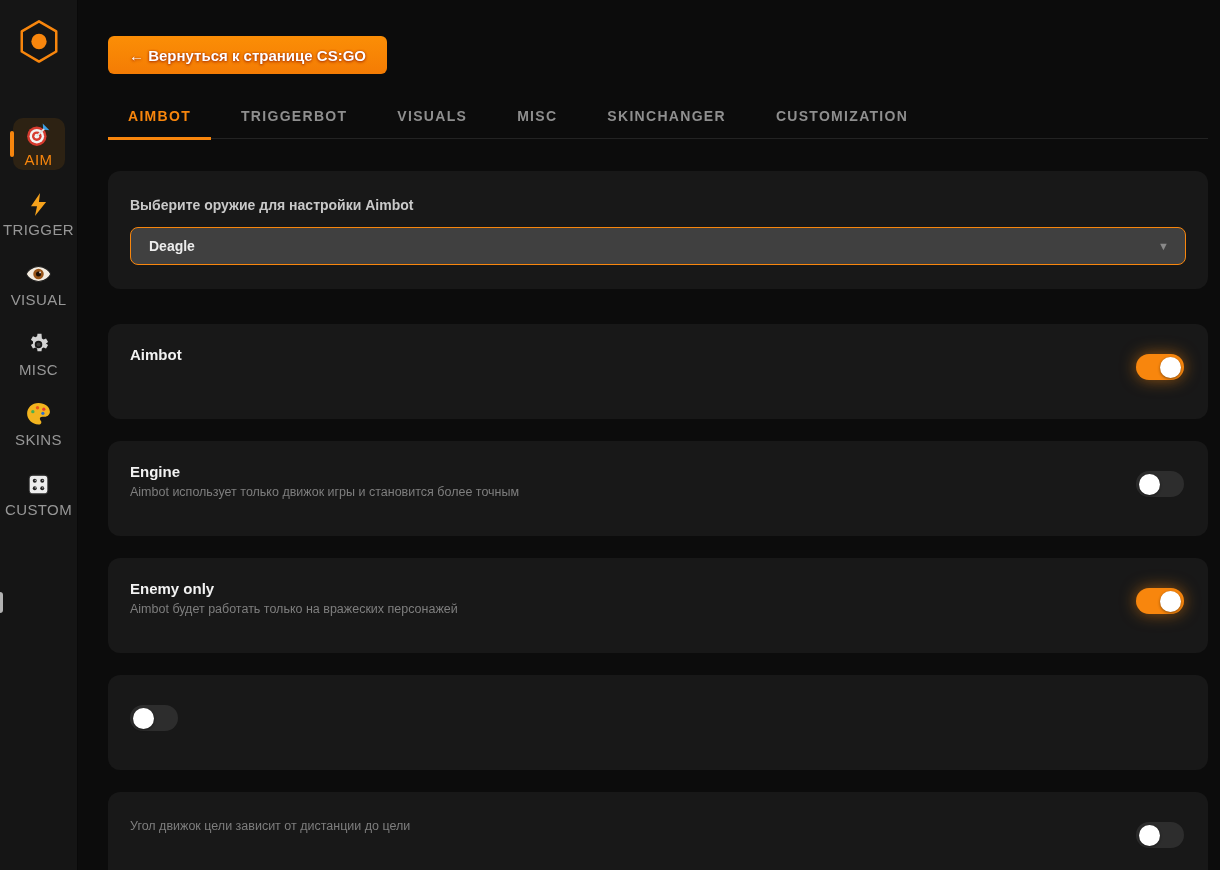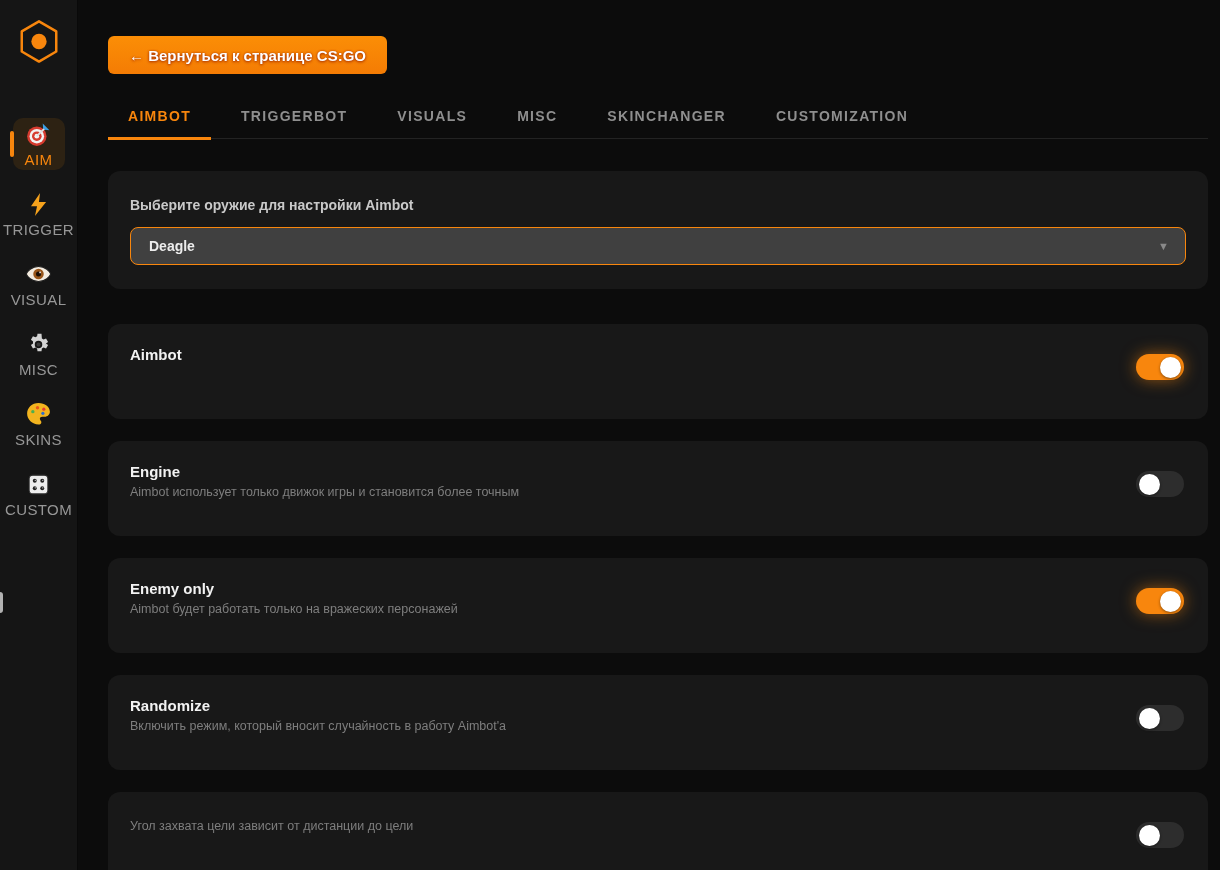--- a/index.html
+++ b/index.html
@@ -234,31 +234,27 @@
     <div>
       <div class="setting-title">Enemy only</div>
       <div class="setting-desc">Aimbot будет работать только на вражеских персонажей</div>
     </div>
     <div class="toggle on">
         <div class="knob"></div>
       </div>
   </div>
 
   <div class="card setting-card">
-    <div>
-      <div class="setting-title">Randomize</div>
-      <div class="setting-desc">Включить режим, который вносит случайность в работу Aimbot'а</div>
-    </div>
     <div class="toggle">
         <div class="knob"></div>
       </div>
   </div>
 
   <div class="card setting-card">
     <div>
-      <div class="setting-desc">Угол захвата цели зависит от дистанции до цели</div>
+      <div class="setting-desc">Угол движок цели зависит от дистанции до цели</div>
     </div>
     <div class="toggle">
         <div class="knob"></div>
       </div>
   </div>
 
 </div>
 
 </body></html>

